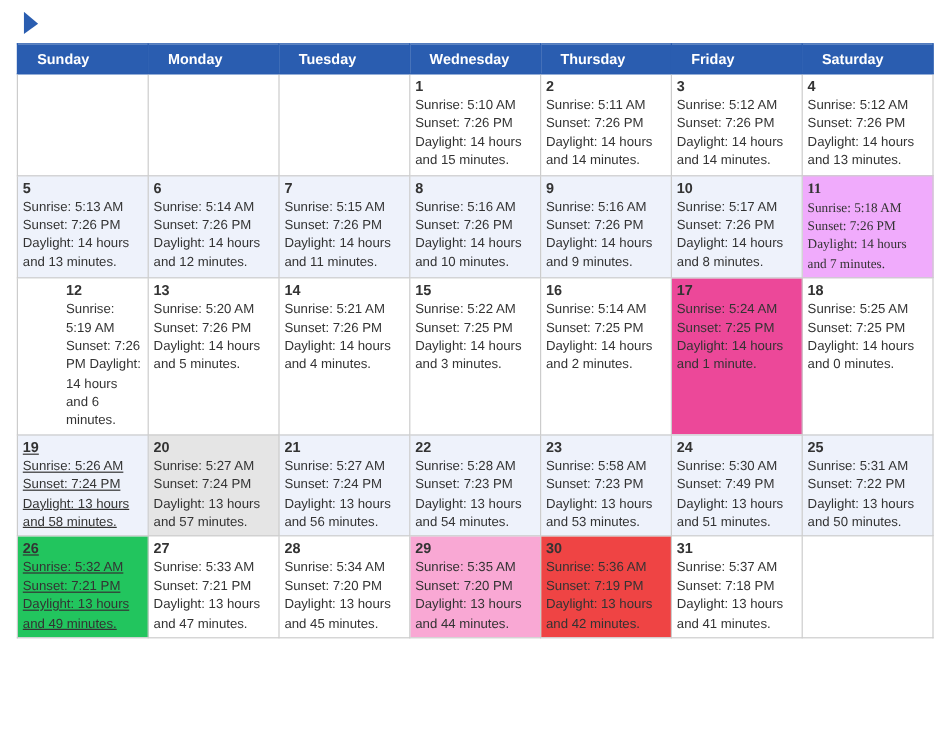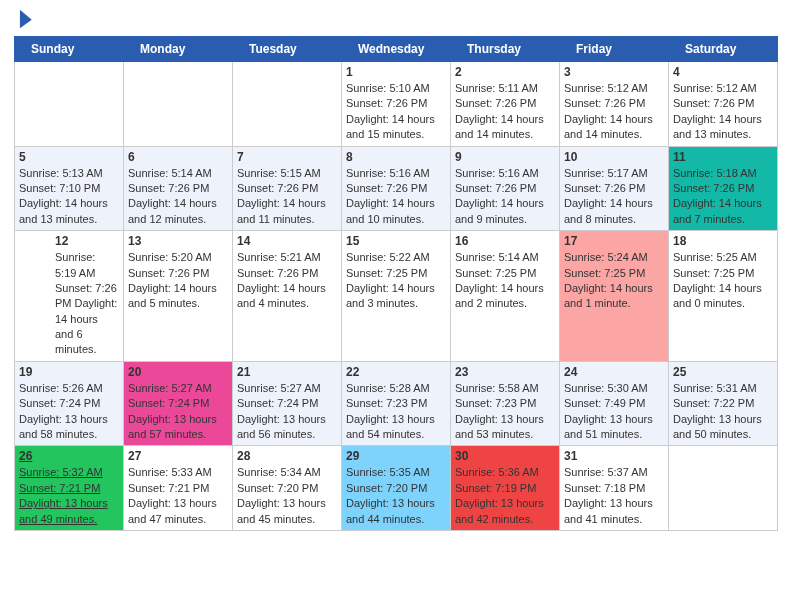--- a/index.html
+++ b/index.html
@@ -159,21 +159,21 @@
             <span class="day-num">4</span>
             <div class="day-info">Sunrise: 5:12 AM
 Sunset: 7:26 PM
 Daylight: 14 hours and 13 minutes.</div>
           </td>
         </tr>
         <tr>
           <td style="background-color: rgb(238, 242, 251);">
             <span class="day-num">5</span>
             <div class="day-info">Sunrise: 5:13 AM
-Sunset: 7:10 PM
+Sunset: 7:26 PM
 Daylight: 14 hours and 13 minutes.</div>
           </td>
           <td style="background-color: rgb(238, 242, 251);">
             <span class="day-num">6</span>
             <div class="day-info">Sunrise: 5:14 AM
 Sunset: 7:26 PM
 Daylight: 14 hours and 12 minutes.</div>
           </td>
           <td style="background-color: rgb(238, 242, 251);">
             <span class="day-num">7</span>
@@ -192,21 +192,21 @@
             <div class="day-info">Sunrise: 5:16 AM
 Sunset: 7:26 PM
 Daylight: 14 hours and 9 minutes.</div>
           </td>
           <td style="background-color: rgb(238, 242, 251);">
             <span class="day-num">10</span>
             <div class="day-info">Sunrise: 5:17 AM
 Sunset: 7:26 PM
 Daylight: 14 hours and 8 minutes.</div>
           </td>
-          <td style="background-color: #14b8a6;">
+          <td style="background-color: #f0abfc; font-family: Liberation Serif, serif;">
             <span class="day-num">11</span>
             <div class="day-info">Sunrise: 5:18 AM
 Sunset: 7:26 PM
 Daylight: 14 hours and 7 minutes.</div>
           </td>
         </tr>
         <tr>
           <td style="background-color: rgb(255, 255, 255); padding-left: 40px;">
             <span class="day-num">12</span>
             <div class="day-info">Sunrise: 5:19 AM
@@ -230,41 +230,41 @@
             <div class="day-info">Sunrise: 5:22 AM
 Sunset: 7:25 PM
 Daylight: 14 hours and 3 minutes.</div>
           </td>
           <td style="background-color: rgb(255, 255, 255);">
             <span class="day-num">16</span>
             <div class="day-info">Sunrise: 5:14 AM
 Sunset: 7:25 PM
 Daylight: 14 hours and 2 minutes.</div>
           </td>
-          <td style="background-color: #fca5a5;">
+          <td style="background-color: #ec4899;">
             <span class="day-num">17</span>
             <div class="day-info">Sunrise: 5:24 AM
 Sunset: 7:25 PM
 Daylight: 14 hours and 1 minute.</div>
           </td>
           <td style="background-color: rgb(255, 255, 255);">
             <span class="day-num">18</span>
             <div class="day-info">Sunrise: 5:25 AM
 Sunset: 7:25 PM
 Daylight: 14 hours and 0 minutes.</div>
           </td>
         </tr>
         <tr>
-          <td style="background-color: rgb(238, 242, 251);">
+          <td style="background-color: rgb(238, 242, 251); text-decoration: underline;">
             <span class="day-num">19</span>
             <div class="day-info">Sunrise: 5:26 AM
 Sunset: 7:24 PM
 Daylight: 13 hours and 58 minutes.</div>
           </td>
-          <td style="background-color: #ec4899;">
+          <td style="background-color: #e5e5e5;">
             <span class="day-num">20</span>
             <div class="day-info">Sunrise: 5:27 AM
 Sunset: 7:24 PM
 Daylight: 13 hours and 57 minutes.</div>
           </td>
           <td style="background-color: rgb(238, 242, 251);">
             <span class="day-num">21</span>
             <div class="day-info">Sunrise: 5:27 AM
 Sunset: 7:24 PM
 Daylight: 13 hours and 56 minutes.</div>
@@ -306,21 +306,21 @@
             <div class="day-info">Sunrise: 5:33 AM
 Sunset: 7:21 PM
 Daylight: 13 hours and 47 minutes.</div>
           </td>
           <td style="background-color: rgb(255, 255, 255);">
             <span class="day-num">28</span>
             <div class="day-info">Sunrise: 5:34 AM
 Sunset: 7:20 PM
 Daylight: 13 hours and 45 minutes.</div>
           </td>
-          <td style="background-color: #7dd3fc;">
+          <td style="background-color: #f9a8d4;">
             <span class="day-num">29</span>
             <div class="day-info">Sunrise: 5:35 AM
 Sunset: 7:20 PM
 Daylight: 13 hours and 44 minutes.</div>
           </td>
           <td style="background-color: #ef4444;">
             <span class="day-num">30</span>
             <div class="day-info">Sunrise: 5:36 AM
 Sunset: 7:19 PM
 Daylight: 13 hours and 42 minutes.</div>

